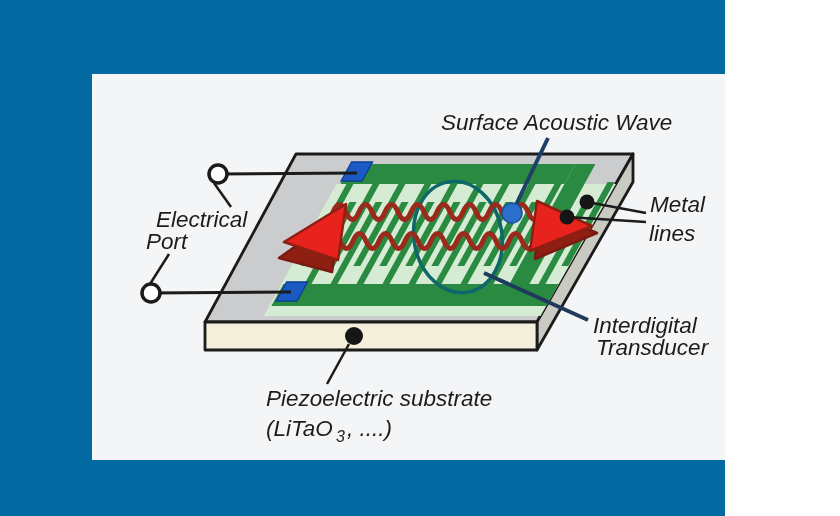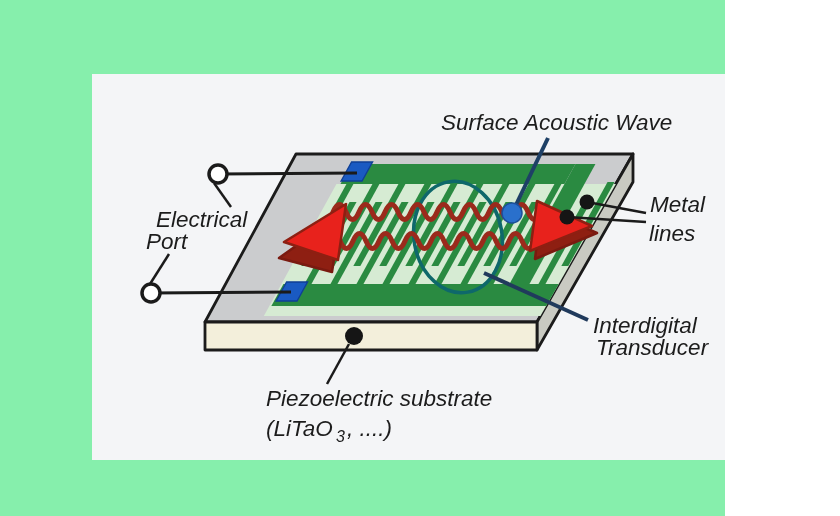--- a/index.html
+++ b/index.html
@@ -1,19 +1,19 @@
 <!DOCTYPE html>
 <html><head>
 <meta charset="utf-8">
 <style>
   html,body{margin:0;padding:0;background:#ffffff;}
   .stage{
     position:relative;
     width:725px;height:516px;
-    background:#86efac;
+    background:#0369a1;
     overflow:hidden;
     font-family:"Liberation Sans", sans-serif;
     text-decoration:underline;
   }
   svg{display:block;}
   text{
     font-family:"Liberation Sans", sans-serif;
     font-style:italic;
     fill:#1c1c1c;
   }

